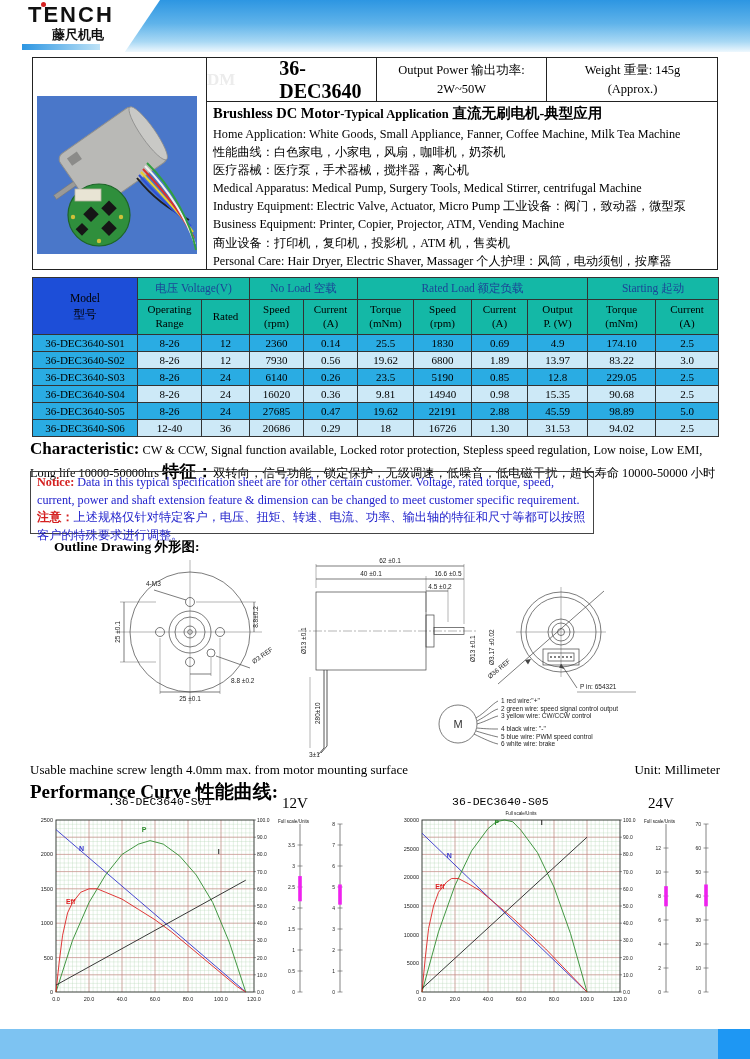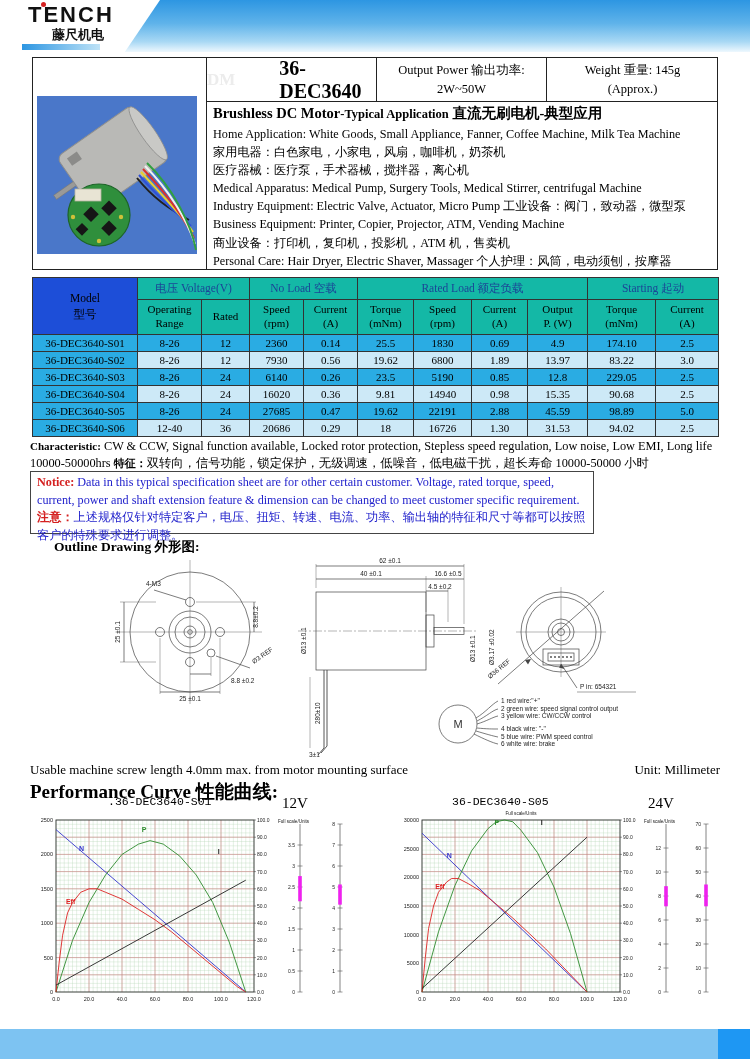--- a/index.html
+++ b/index.html
@@ -37,21 +37,21 @@
   .hdr{background:#14b8a6;}
   .hdr-group{color:#1b4597;font-size:11.5px;height:21px;}
   .hdr-sub{font-size:11px;white-space:pre-line;height:34px;line-height:1.25;}
   .model-hdr{background:#1d4ed8;font-size:11.5px;white-space:pre-line;line-height:1.4;}
   td.model-cell{background:#2aace3;}
   tr.row-dark td{background:#2aace3;height:16px;}
   tr.row-light td{background:#cde9f7;height:16px;}
   tr.row-dark td.model-cell,tr.row-light td.model-cell{background:#2aace3;}
   
   .charact{position:absolute;left:30px;top:438px;width:692px;font-size:12.3px;line-height:1.35;}
-  .charact b{font-size:11px;text-align:right;}
+  .charact b{font-size:17px;text-align:right;}
   .noticebox{position:absolute;left:30px;top:471px;width:564px;height:63px;border:1px solid #444;
              box-sizing:border-box;padding:2px 6px;font-size:12.2px;line-height:1.45;}
   .n-red{color:#d42020;font-weight:bold;}
   .n-blue{color:#2222cc;}
   .outline-head{position:absolute;left:30px;top:538px;font-size:13.5px;font-weight:bold;margin-left:24px;}
   
   .drawing{position:absolute;left:28px;top:552px;}
   .note-line{position:absolute;left:30px;top:762px;width:690px;font-size:13px;}
   .note-unit{float:right;}
   .perf-head{position:absolute;left:30px;top:779px;font-size:19px;font-weight:bold;}
@@ -122,21 +122,21 @@
       <div>2W~50W</div>
     </div>
     <div class="tb-cell tb-weight">
       <div>Weight  重量: 145g</div>
       <div>(Approx.)</div>
     </div>
     <div class="tb-cell tb-app">
       <div class="app-head"><span>Brushless DC Motor</span><span class="suffix">-Typical Application</span><span> 直流无刷电机-典型应用</span></div>
       <div id="app-lines">
           <div class="app-line">Home Application: White Goods, Small Appliance, Fanner, Coffee Machine, Milk Tea Machine</div>
-          <div class="app-line">家用电器：白色家电，小家电，风扇，咖啡机，奶茶机</div>
+          <div class="app-line">性能曲线：白色家电，小家电，风扇，咖啡机，奶茶机</div>
           <div class="app-line">医疗器械：医疗泵，手术器械，搅拌器，离心机</div>
           <div class="app-line">Medical Apparatus: Medical Pump, Surgery Tools, Medical Stirrer, centrifugal Machine</div>
           <div class="app-line">Industry Equipment: Electric Valve, Actuator, Micro Pump    工业设备：阀门，致动器，微型泵</div>
           <div class="app-line">Business Equipment: Printer, Copier, Projector, ATM, Vending Machine</div>
           <div class="app-line">商业设备：打印机，复印机，投影机，ATM 机，售卖机</div>
           <div class="app-line">Personal Care: Hair Dryer, Electric Shaver, Massager    个人护理：风筒，电动须刨，按摩器</div>
         </div>
     </div>
   </div>
 

